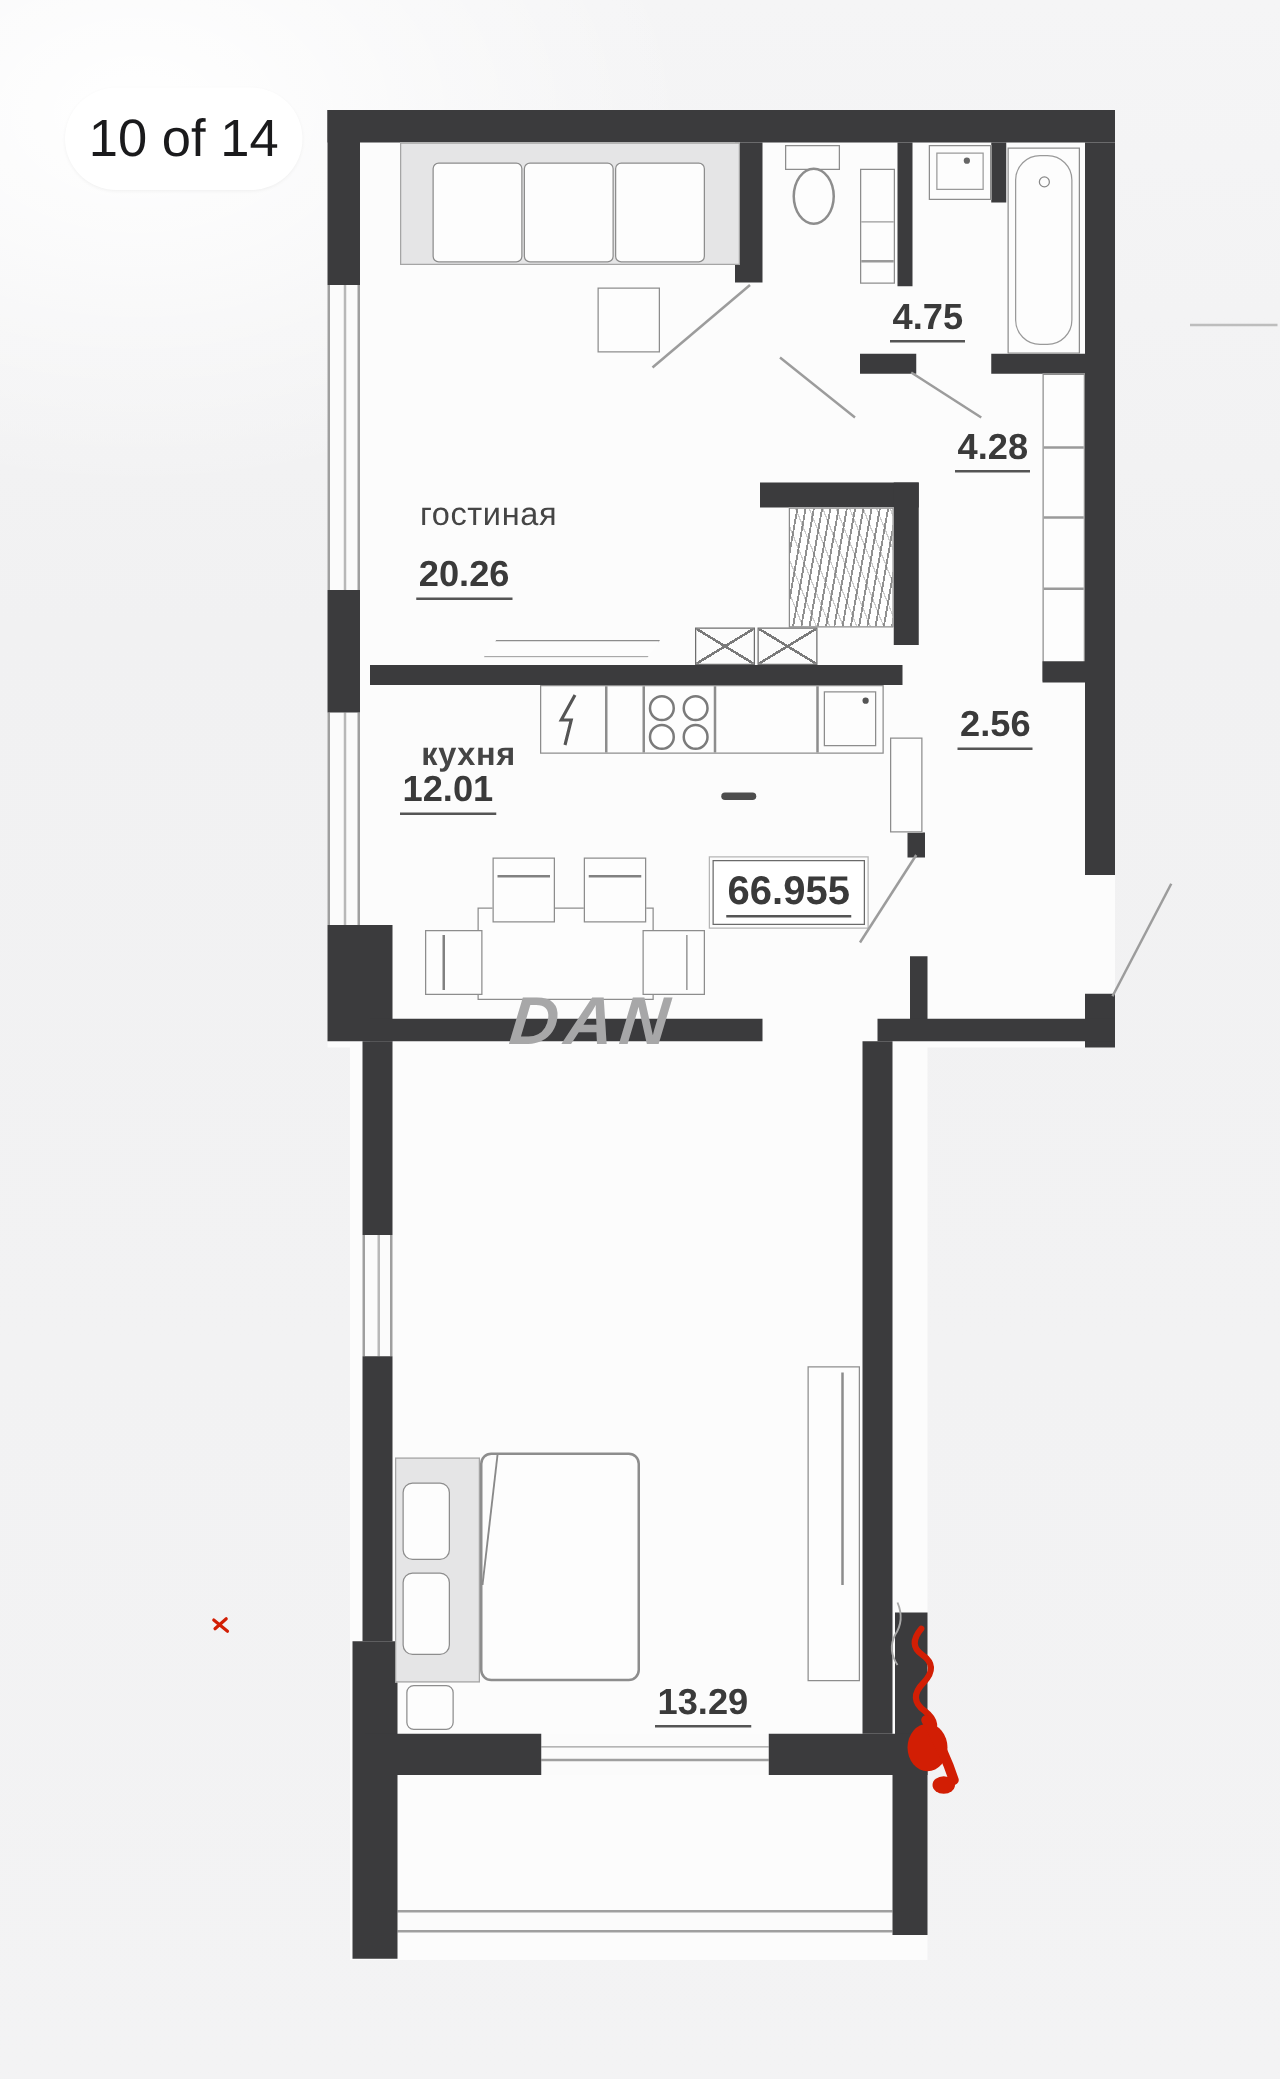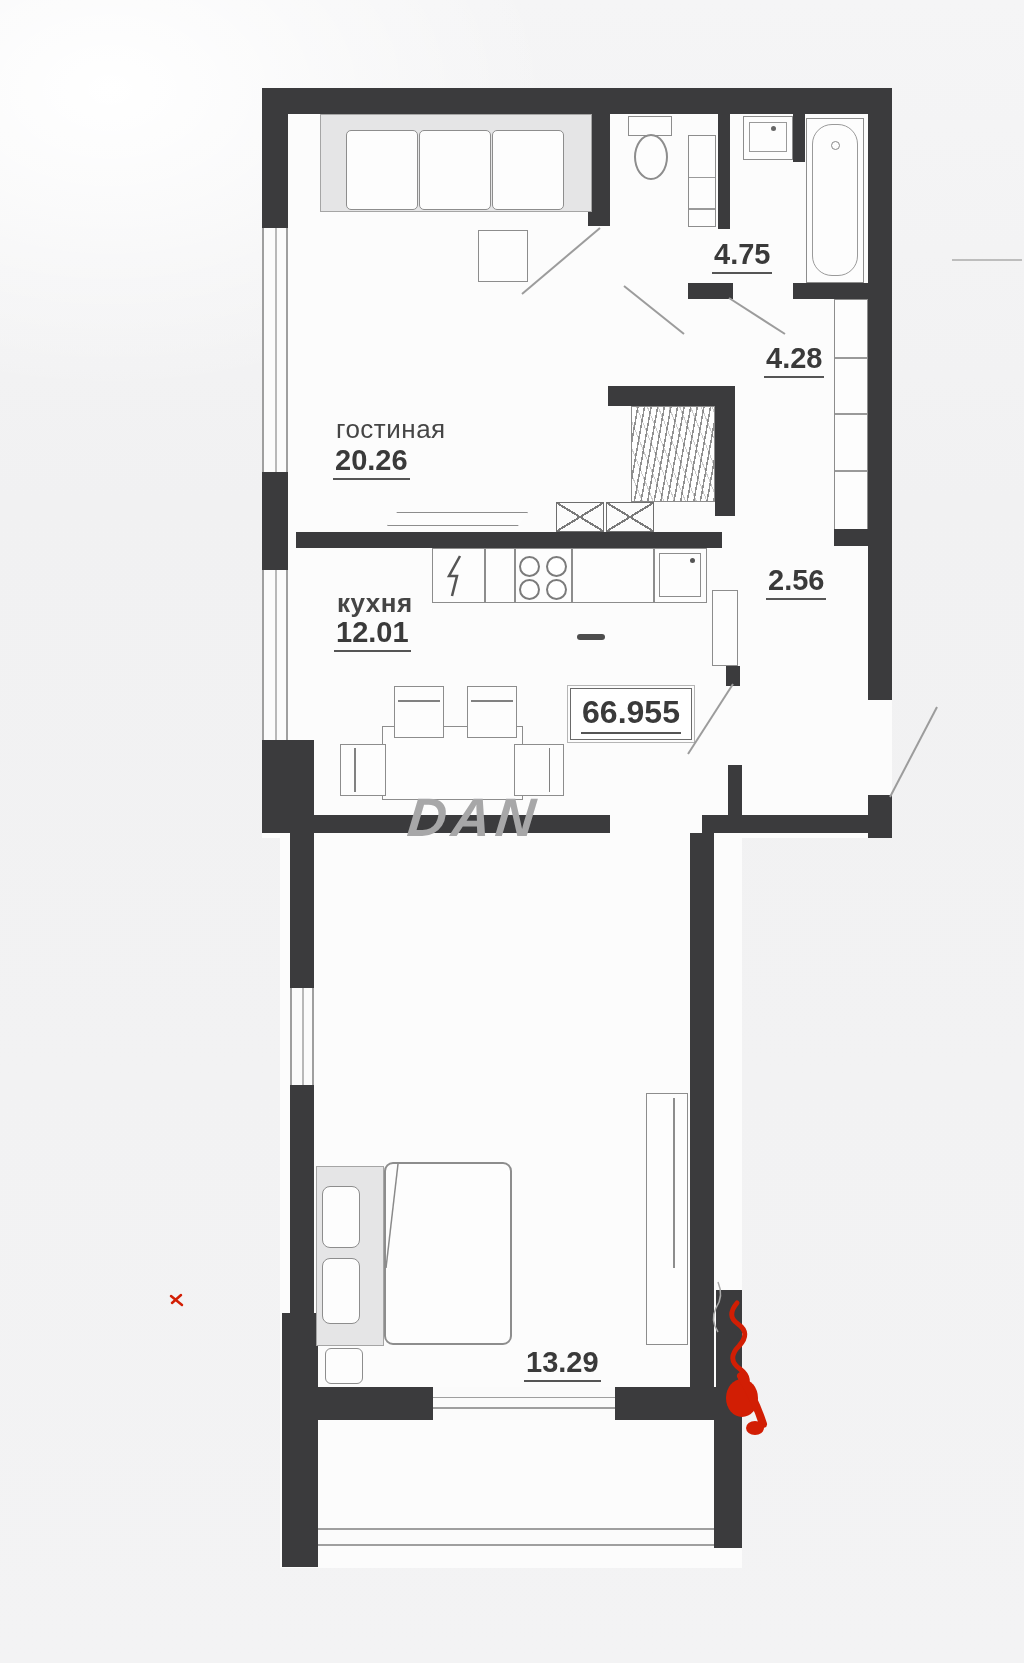--- a/index.html
+++ b/index.html
@@ -48,20 +48,23 @@
   .clinevL{position:absolute;top:6%;bottom:6%;left:13px;width:1.5px;background:#818181;}
   .clinevR{position:absolute;top:6%;bottom:6%;right:13px;width:1.5px;background:#818181;}
   .shelf{position:absolute;left:0;right:0;height:1.5px;background:#9a9a9a;}
   svg.overlay{position:absolute;left:0;top:0;z-index:60;pointer-events:none;}
 </style>
 </head>
 <body>
 
 <div id="canvas">
 
+  <div class="badge">
+    <span>10 of 14</span>
+  </div>
 
   <div class="sheet" style="left:262px;top:88px;width:630px;height:750px;"></div>
   <div class="sheet" style="left:280px;top:833px;width:462px;height:735px;"></div>
 
   <div class="vwin" style="left:262px;top:228px;width:26px;height:244px;">
       <i class="wline"></i>
     </div>
   <div class="vwin" style="left:262px;top:570px;width:26px;height:170px;">
       <i class="wline"></i>
     </div>
@@ -169,24 +172,24 @@
 
   <div class="fg" style="left:316px;top:1166px;width:68px;height:180px;"></div>
   <div class="f" style="left:322px;top:1186px;width:38px;height:62px;border-radius:8px;"></div>
   <div class="f" style="left:322px;top:1258px;width:38px;height:66px;border-radius:8px;"></div>
   <div class="f" style="left:325px;top:1348px;width:38px;height:36px;border-radius:6px;"></div>
   <div class="f" style="left:384px;top:1162px;width:128px;height:183px;border-width:2px;border-radius:9px;"></div>
   <div class="f" style="left:646px;top:1093px;width:42px;height:252px;">
     <div class="abs" style="left:26px;top:4px;width:1.5px;height:170px;background:#8d8d8d;"></div>
   </div>
 
-  <div class="roomname" style="left:336px;top:414px;">гостиная</div>
+  <div class="roomname" style="left:336px;top:396px;">гостиная</div>
   <div class="areanum" style="left:333px;top:446px;">20.26</div>
   <div class="roomname" style="left:337px;top:588px;font-weight:bold;">кухня</div>
-  <div class="areanum" style="left:334px;top:618px;">12.01</div>
+  <div class="areanum" style="left:320px;top:618px;">12.01</div>
   <div class="areanum" style="left:712px;top:240px;">4.75</div>
   <div class="areanum" style="left:764px;top:344px;">4.28</div>
   <div class="areanum" style="left:766px;top:566px;">2.56</div>
   <div class="areanum" style="left:524px;top:1348px;">13.29</div>
   <div class="totalbox" style="left:570px;top:688px;width:120px;height:50px;">
     <span>66.955</span>
   </div>
 
   <div class="watermark">DAN</div>
 

